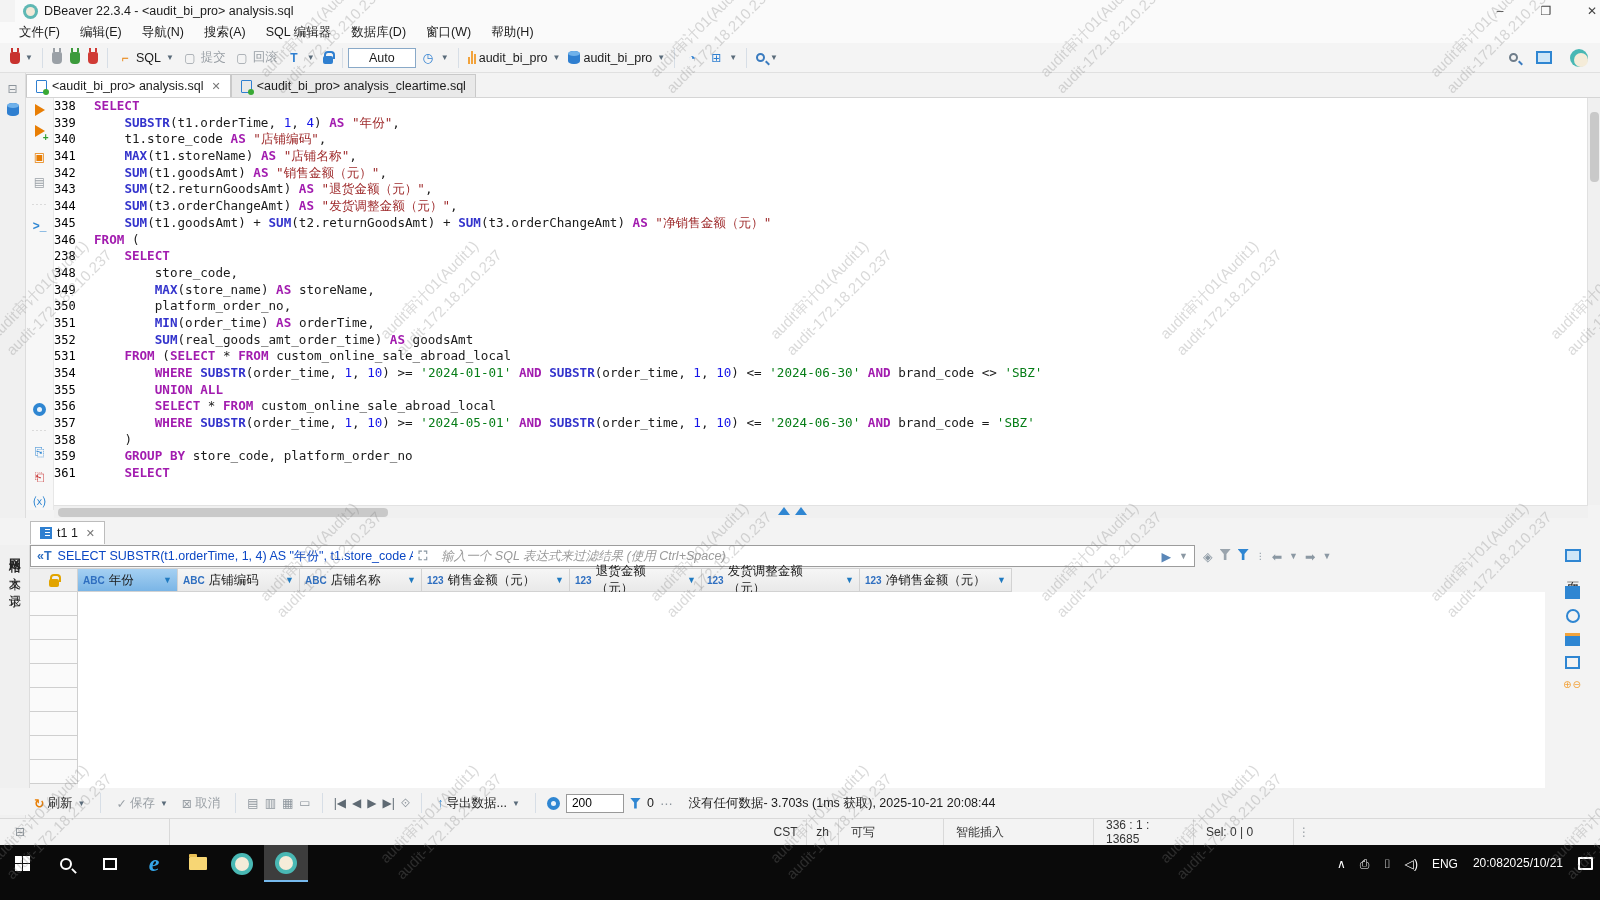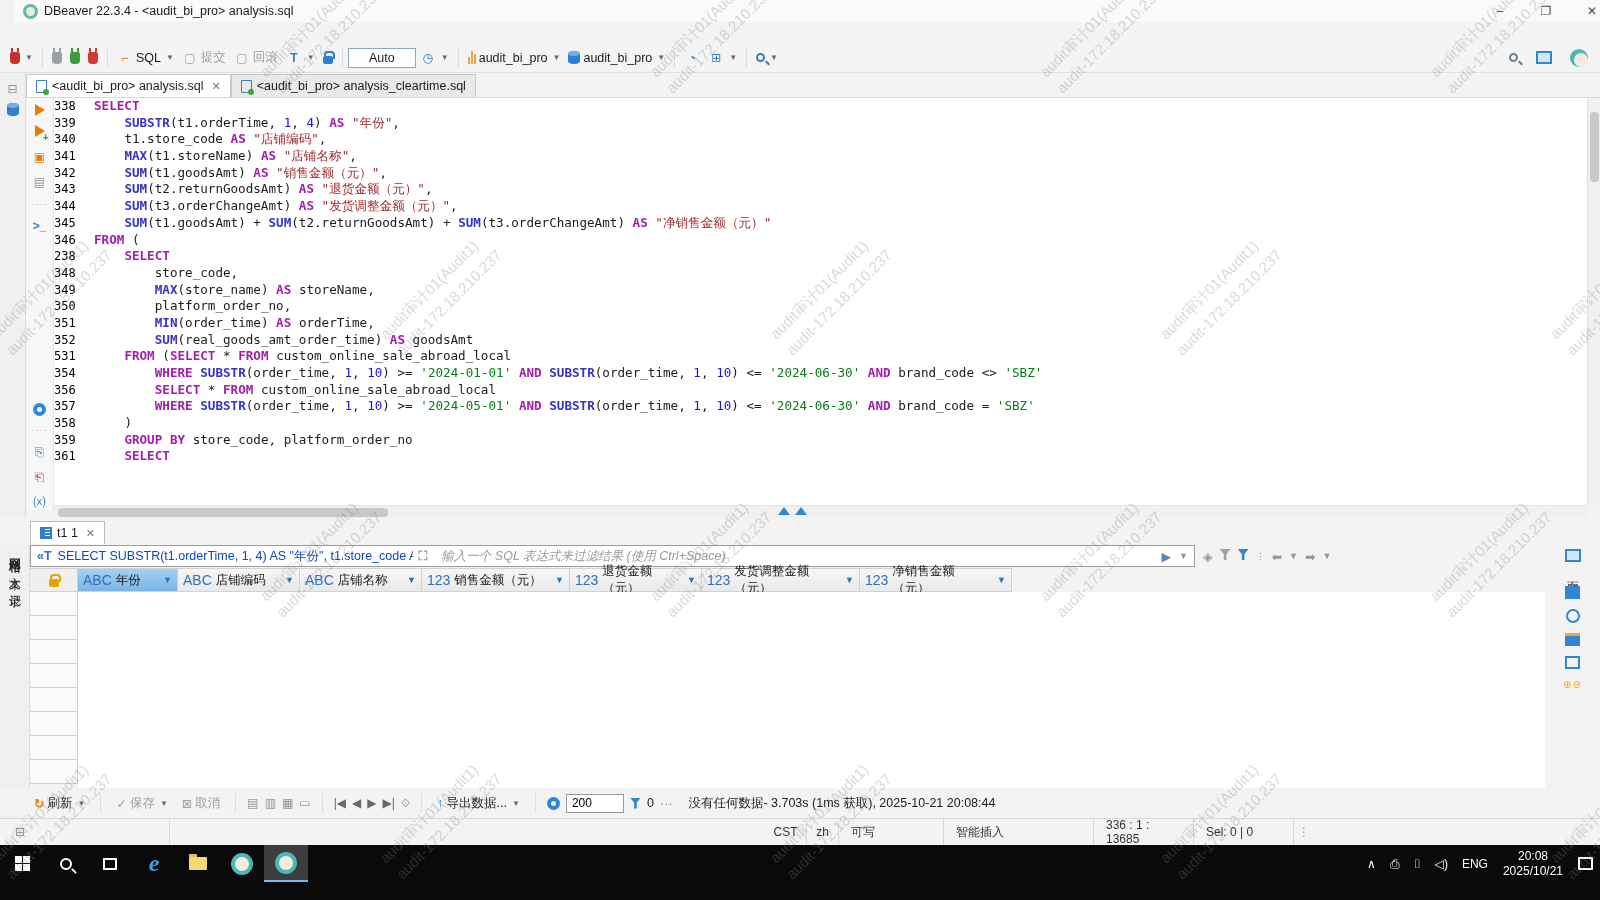--- a/index.html
+++ b/index.html
@@ -85,21 +85,21 @@
   .fbtns{display:flex;align-items:center;gap:7px;margin-left:8px;color:#8b98a3;}
 
   .res-side{position:absolute;left:0;top:27px;width:30px;height:243px;background:#f0f0f0;border-right:1px solid #ddd;display:flex;flex-direction:column;align-items:center;padding-top:4px;gap:14px;}
   .vtab{writing-mode:vertical-rl;text-orientation:upright;letter-spacing:2px;font-size:12px;color:#222;}
   .vtab.active{font-weight:bold;}
 
   .gridhead{position:absolute;left:30px;top:50px;height:24px;display:flex;}
   .gh-gutter{width:48px;background:#efefef;border:1px solid #d2d2d2;border-left:none;display:flex;align-items:center;justify-content:center;}
   .gh-cell{background:linear-gradient(#f6f6f6,#e9e9e9);border-top:1px solid #d2d2d2;border-bottom:1px solid #d2d2d2;border-right:1px solid #d2d2d2;display:flex;align-items:center;padding:0 5px;}
   .gh-cell.sel{background:linear-gradient(#a5d0f2,#7ab5e6);}
-  .ctype{color:#2f6fc0;font-size:14px;font-weight:normal;margin-right:4px;}
+  .ctype{color:#2f6fc0;font-size:10px;font-weight:bold;margin-right:4px;}
   .gh-dd{color:#1f7ac1;font-size:9px;margin-left:auto;padding-left:6px;}
   .rowstubs{position:absolute;left:30px;top:74px;width:48px;}
   .rowstub{height:24px;border-bottom:1px solid #cfcfcf;border-right:1px solid #cfcfcf;background:#fafafa;}
   .gridbody{position:absolute;left:78px;top:74px;width:1467px;height:196px;background:#fff;}
 
   .res-right{position:absolute;right:0;top:27px;width:55px;height:243px;background:#f3f3f3;display:flex;flex-direction:column;align-items:center;gap:10px;padding-top:4px;}
   .panel-ico{width:16px;height:13px;border:2px solid #2f86d2;position:relative;display:inline-block;background:#cfe6f7;}
   .vlabel{writing-mode:vertical-rl;text-orientation:upright;font-size:12px;color:#222;letter-spacing:2px;}
   .mini{width:15px;height:13px;display:inline-block;}
 
@@ -120,41 +120,51 @@
   .circle-search{width:12px;height:12px;border:2px solid #fff;border-radius:50%;position:relative;}
   .circle-search:after{content:"";position:absolute;left:9px;top:10px;width:6px;height:2px;background:#fff;transform:rotate(45deg);}
   .taskview{width:14px;height:12px;border:2px solid #fff;}
   .ie{color:#35a6e8;font-size:24px;font-weight:bold;font-family:"Liberation Serif",serif;font-style:italic;}
   .folder{width:18px;height:13px;background:#f7d674;border-radius:1px;position:relative;}
   .folder:before{content:"";position:absolute;top:-3px;left:0;width:8px;height:3px;background:#e8bf54;border-radius:1px 1px 0 0;}
   .beaver{width:22px;height:22px;border-radius:50%;background:#49b8b4;position:relative;}
   .beaver:after{content:"";position:absolute;left:4px;top:4px;width:14px;height:14px;border-radius:50%;background:#f5ecd9;}
   .tb-right{margin-left:auto;display:flex;align-items:center;height:37px;}
   .tb-small{padding:0 7px;display:flex;align-items:center;height:37px;font-size:12px;}
-  .clock{display:flex;flex-direction:column;align-items:center;justify-content:center;font-size:12px;line-height:1.25;padding:0 8px;height:37px;}
+  .clock{display:flex;flex-direction:row;align-items:center;justify-content:center;font-size:12px;line-height:1.25;padding:0 8px;height:37px;}
   .notif{width:15px;height:13px;border:2px solid #fff;border-radius:1px;}
 
   
   .wm{position:absolute;z-index:60;pointer-events:none;transform:rotate(-45deg);color:rgba(128,128,128,0.30);font-size:15px;line-height:1.5;white-space:nowrap;}
 </style>
 </head>
 <body>
 
 <div id="screen">
 
   <div class="titlebar">
     <span class="app-ico"></span>
     <span>DBeaver 22.3.4 - &lt;audit_bi_pro&gt; analysis.sql</span>
     <span style="margin-left:auto;display:flex">
       <span class="cap">–</span>
       <span class="cap">❐</span>
       <span class="cap">✕</span>
     </span>
   </div>
 
+  <div class="menubar" id="menubar">
+      <span class="menu-item">文件(F)</span>
+      <span class="menu-item">编辑(E)</span>
+      <span class="menu-item">导航(N)</span>
+      <span class="menu-item">搜索(A)</span>
+      <span class="menu-item">SQL 编辑器</span>
+      <span class="menu-item">数据库(D)</span>
+      <span class="menu-item">窗口(W)</span>
+      <span class="menu-item">帮助(H)</span>
+    </div>
 
   <div class="toolbar">
     <span class="tbtn">
       <span class="plug" style="background:#c8322e"></span>
         <span class="dd">▼</span>
       </span>
     <span class="tsep"></span>
     <span class="tbtn">
         <span class="plug" style="background:#9aa0a6"></span>
       </span>
@@ -277,20 +287,21 @@
       <div class="code-line"><span class="ln">345</span><span> </span><span> </span><span> </span><span> </span><span class="tok-fn">SUM</span><span>(</span><span>t1.goodsAmt</span><span>)</span><span> </span><span>+</span><span> </span><span class="tok-fn">SUM</span><span>(</span><span>t2.returnGoodsAmt</span><span>)</span><span> </span><span>+</span><span> </span><span class="tok-fn">SUM</span><span>(</span><span>t3.orderChangeAmt</span><span>)</span><span> </span><span class="tok-kw">AS</span><span> </span><span class="tok-qid">"净销售金额（元）"</span></div>
       <div class="code-line"><span class="ln">346</span><span class="tok-kw">FROM</span><span> </span><span>(</span></div>
       <div class="code-line"><span class="ln">238</span><span> </span><span> </span><span> </span><span> </span><span class="tok-kw">SELECT</span></div>
       <div class="code-line"><span class="ln">348</span><span> </span><span> </span><span> </span><span> </span><span> </span><span> </span><span> </span><span> </span><span>store_code</span><span>,</span></div>
       <div class="code-line"><span class="ln">349</span><span> </span><span> </span><span> </span><span> </span><span> </span><span> </span><span> </span><span> </span><span class="tok-fn">MAX</span><span>(</span><span>store_name</span><span>)</span><span> </span><span class="tok-kw">AS</span><span> </span><span>storeName</span><span>,</span></div>
       <div class="code-line"><span class="ln">350</span><span> </span><span> </span><span> </span><span> </span><span> </span><span> </span><span> </span><span> </span><span>platform_order_no</span><span>,</span></div>
       <div class="code-line"><span class="ln">351</span><span> </span><span> </span><span> </span><span> </span><span> </span><span> </span><span> </span><span> </span><span class="tok-fn">MIN</span><span>(</span><span>order_time</span><span>)</span><span> </span><span class="tok-kw">AS</span><span> </span><span>orderTime</span><span>,</span></div>
       <div class="code-line"><span class="ln">352</span><span> </span><span> </span><span> </span><span> </span><span> </span><span> </span><span> </span><span> </span><span class="tok-fn">SUM</span><span>(</span><span>real_goods_amt_order_time</span><span>)</span><span> </span><span class="tok-kw">AS</span><span> </span><span>goodsAmt</span></div>
       <div class="code-line"><span class="ln">531</span><span> </span><span> </span><span> </span><span> </span><span class="tok-kw">FROM</span><span> </span><span>(</span><span class="tok-kw">SELECT</span><span> </span><span>*</span><span> </span><span class="tok-kw">FROM</span><span> </span><span>custom_online_sale_abroad_local</span></div>
       <div class="code-line"><span class="ln">354</span><span> </span><span> </span><span> </span><span> </span><span> </span><span> </span><span> </span><span> </span><span class="tok-kw">WHERE</span><span> </span><span class="tok-fn">SUBSTR</span><span>(</span><span>order_time</span><span>,</span><span> </span><span class="tok-num">1</span><span>,</span><span> </span><span class="tok-num">10</span><span>)</span><span> </span><span>&gt;</span><span>=</span><span> </span><span class="tok-str">'2024-01-01'</span><span> </span><span class="tok-kw">AND</span><span> </span><span class="tok-fn">SUBSTR</span><span>(</span><span>order_time</span><span>,</span><span> </span><span class="tok-num">1</span><span>,</span><span> </span><span class="tok-num">10</span><span>)</span><span> </span><span>&lt;</span><span>=</span><span> </span><span class="tok-str">'2024-06-30'</span><span> </span><span class="tok-kw">AND</span><span> </span><span>brand_code</span><span> </span><span>&lt;</span><span>&gt;</span><span> </span><span class="tok-str">'SBZ'</span></div>
+      <div class="code-line"><span class="ln">355</span><span> </span><span> </span><span> </span><span> </span><span> </span><span> </span><span> </span><span> </span><span class="tok-kw">UNION</span><span> </span><span class="tok-kw">ALL</span></div>
       <div class="code-line"><span class="ln">356</span><span> </span><span> </span><span> </span><span> </span><span> </span><span> </span><span> </span><span> </span><span class="tok-kw">SELECT</span><span> </span><span>*</span><span> </span><span class="tok-kw">FROM</span><span> </span><span>custom_online_sale_abroad_local</span></div>
       <div class="code-line"><span class="ln">357</span><span> </span><span> </span><span> </span><span> </span><span> </span><span> </span><span> </span><span> </span><span class="tok-kw">WHERE</span><span> </span><span class="tok-fn">SUBSTR</span><span>(</span><span>order_time</span><span>,</span><span> </span><span class="tok-num">1</span><span>,</span><span> </span><span class="tok-num">10</span><span>)</span><span> </span><span>&gt;</span><span>=</span><span> </span><span class="tok-str">'2024-05-01'</span><span> </span><span class="tok-kw">AND</span><span> </span><span class="tok-fn">SUBSTR</span><span>(</span><span>order_time</span><span>,</span><span> </span><span class="tok-num">1</span><span>,</span><span> </span><span class="tok-num">10</span><span>)</span><span> </span><span>&lt;</span><span>=</span><span> </span><span class="tok-str">'2024-06-30'</span><span> </span><span class="tok-kw">AND</span><span> </span><span>brand_code</span><span> </span><span>=</span><span> </span><span class="tok-str">'SBZ'</span></div>
       <div class="code-line"><span class="ln">358</span><span> </span><span> </span><span> </span><span> </span><span>)</span></div>
       <div class="code-line"><span class="ln">359</span><span> </span><span> </span><span> </span><span> </span><span class="tok-kw">GROUP</span><span> </span><span class="tok-kw">BY</span><span> </span><span>store_code</span><span>,</span><span> </span><span>platform_order_no</span></div>
       <div class="code-line"><span class="ln">361</span><span> </span><span> </span><span> </span><span> </span><span class="tok-kw">SELECT</span></div>
     </div>
   <div class="vsb">
       <span class="thumb"></span>
     </div>
   <div class="hsb">

